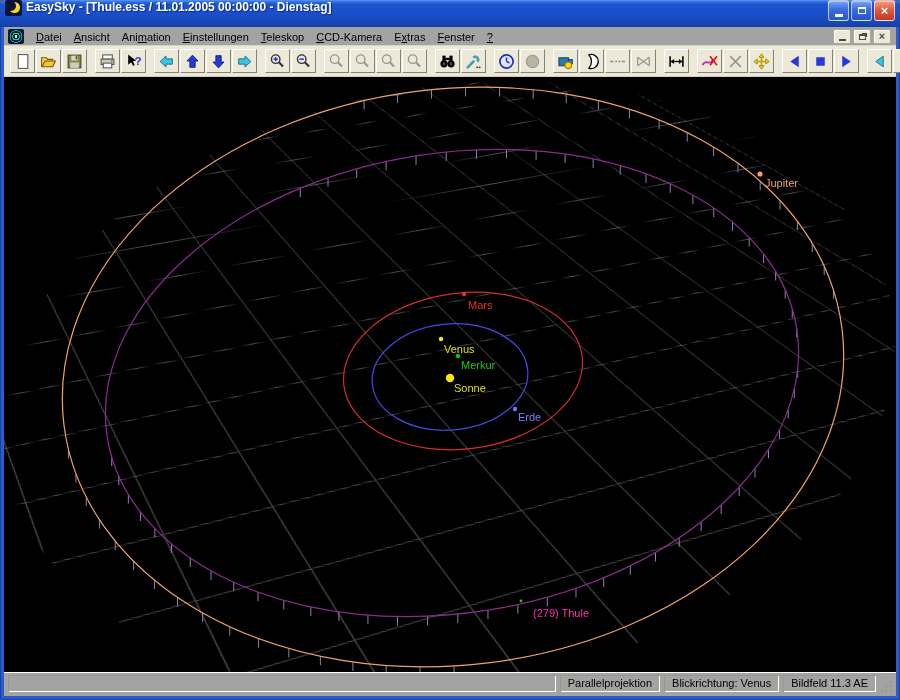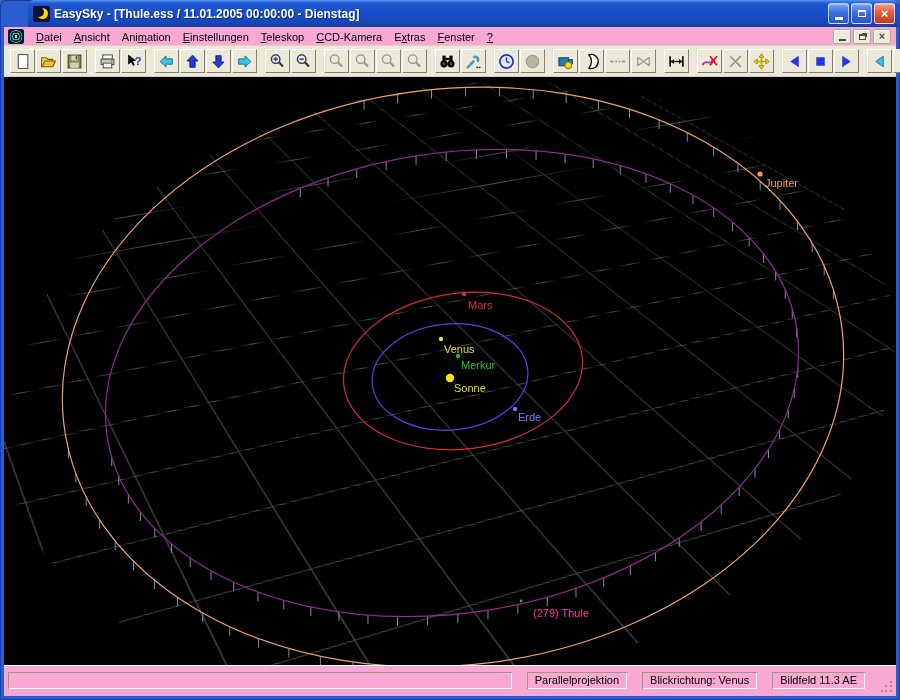--- a/index.html
+++ b/index.html
@@ -1,35 +1,35 @@
 <!DOCTYPE html>
 <html><head>
 <meta charset="utf-8">
 <style>
   * { margin:0; padding:0; box-sizing:border-box; }
   html,body { width:900px; height:700px; background:#3a6ea5; font-family:"Liberation Sans", sans-serif; }
   .window { position:relative; width:900px; height:700px; background:#2b5ccd; border-radius:6px 6px 2px 2px; overflow:hidden; box-shadow: inset 0 0 0 1px #1a3f9e; }
 
   
-  .titlebar { height:27px; display:flex; align-items:center; padding:0 5px 0 5px;
+  .titlebar { height:27px; display:flex; padding:0 5px 0 5px;
     background: linear-gradient(180deg,#5a95f5 0%,#2f6ae1 8%,#1d55cd 16%,#1a4ecb 52%,#1746b5 86%,#12409f 100%);
-    border-radius:6px 6px 0 0;margin-left:28px; }
+    border-radius:6px 6px 0 0; }
   .app-icon { width:17px; height:16px; margin-right:4px; border-radius:2px; background:#0a1238; position:relative; flex:0 0 auto; }
   .app-icon .moon { position:absolute; left:4px; top:2px; width:11px; height:11px; border-radius:50%; background:#ffd815; }
   .app-icon .moon-bite { position:absolute; left:1px; top:1px; width:10px; height:10px; border-radius:50%; background:#0a1238; }
   .title-text { color:#fff; font-size:12px; font-weight:bold; text-shadow:1px 1px 1px #0c2a78; white-space:nowrap; overflow:hidden; flex:1; }
   .win-buttons { display:flex; gap:2px; }
   .wbtn { width:21px; height:21px; border-radius:3px; border:1px solid rgba(255,255,255,.65); display:flex; align-items:center; justify-content:center; position:relative;
     background: linear-gradient(180deg,#7da7f2 0%,#3a6ce0 45%,#2a55c8 100%); box-shadow: inset 0 1px 0 rgba(255,255,255,.4); }
   .wbtn.close { background: linear-gradient(180deg,#f2a08b 0%,#e25c3d 45%,#bf3a1f 100%); }
   .glyph-min { width:8px; height:3px; background:#fff; margin-top:9px; }
   .glyph-restore { width:8px; height:7px; border:1px solid #fff; border-top:2px solid #fff; background:transparent; }
   .glyph-x { color:#fff; font-size:13px; font-weight:bold; line-height:1; }
 
-  .content { margin:0 4px 4px 4px; width:892px; height:669px; background:#f9a8d4; display:flex; flex-direction:column; }
+  .content { margin:0 4px 4px 4px; width:892px; height:669px; background:#a3a3a3; display:flex; flex-direction:column; }
 
   
   .menubar { height:19px; display:flex; align-items:center; padding:1px 3px 0 3px; font-size:11px; color:#000; border-bottom:1px solid #d8d4c0; }
   .mdi-icon { width:16px; height:15px; margin:0 6px 0 1px; border-radius:2px;
     background: radial-gradient(circle at 50% 50%, #ffe040 0 1.5px, #062233 1.5px 3px, #17c4c4 3px 4px, #062233 4px 5.5px, #0d9ab8 5.5px 6.5px, #051a28 6.5px 100%); }
   .menu-item { padding:2px 6px; cursor:default; }
   .menu-item u { text-decoration:underline; }
   .mdi-controls { margin-left:auto; display:flex; gap:2px; padding-right:2px; }
   .mbtn { width:18px; height:15px; background:#ece9d8; border:1px solid #aca899; border-radius:2px; display:flex; align-items:center; justify-content:center; box-shadow: inset 1px 1px 0 #fff; }
   .g-min2 { width:7px; height:2px; background:#4a4a48; margin-top:7px; }
@@ -49,21 +49,21 @@
   .grid-counter { position:absolute; inset:0; transform: rotate(10deg); transform-origin:445px 310px; }
   .grid-plane { position:absolute; left:-554px; top:-699px; width:2000px; height:2000px;
     transform-origin:1000px 1000px;
     transform: perspective(1400px) rotateX(60deg) rotateZ(-25deg);
     background:
       repeating-linear-gradient(0deg, transparent 0px, transparent 94.6px, #515151 94.6px, #515151 96px),
       repeating-linear-gradient(90deg, transparent 0px, transparent 94.6px, #515151 94.6px, #515151 96px); }
   .sky-svg { position:absolute; left:0; top:0; }
 
   
-  .statusbar { height:31px; display:flex; align-items:center; padding:0 2px 2px 4px; font-size:11px; color:#000; gap:15px; border-top:1px solid #fff; }
+  .statusbar { height:24px; display:flex; align-items:center; padding:0 2px 2px 4px; font-size:11px; color:#000; gap:4px; border-top:1px solid #fff; }
   .spanel { height:17px; line-height:15px; padding:1px 8px 0 8px; text-align:center;
     box-shadow: inset 1px 1px 0 #9c9a84, inset -1px -1px 0 #ffffff; white-space:nowrap; }
   .spanel.fill { flex:1; }
   .grip { width:14px; height:14px; align-self:flex-end; position:relative;
     background:
       radial-gradient(circle at 11px 11px, #9c9a84 1.4px, transparent 1.5px),
       radial-gradient(circle at 11px 6px,  #9c9a84 1.4px, transparent 1.5px),
       radial-gradient(circle at 6px 11px,  #9c9a84 1.4px, transparent 1.5px),
       radial-gradient(circle at 11px 2px,  #9c9a84 1.4px, transparent 1.5px),
       radial-gradient(circle at 2px 11px,  #9c9a84 1.4px, transparent 1.5px),

